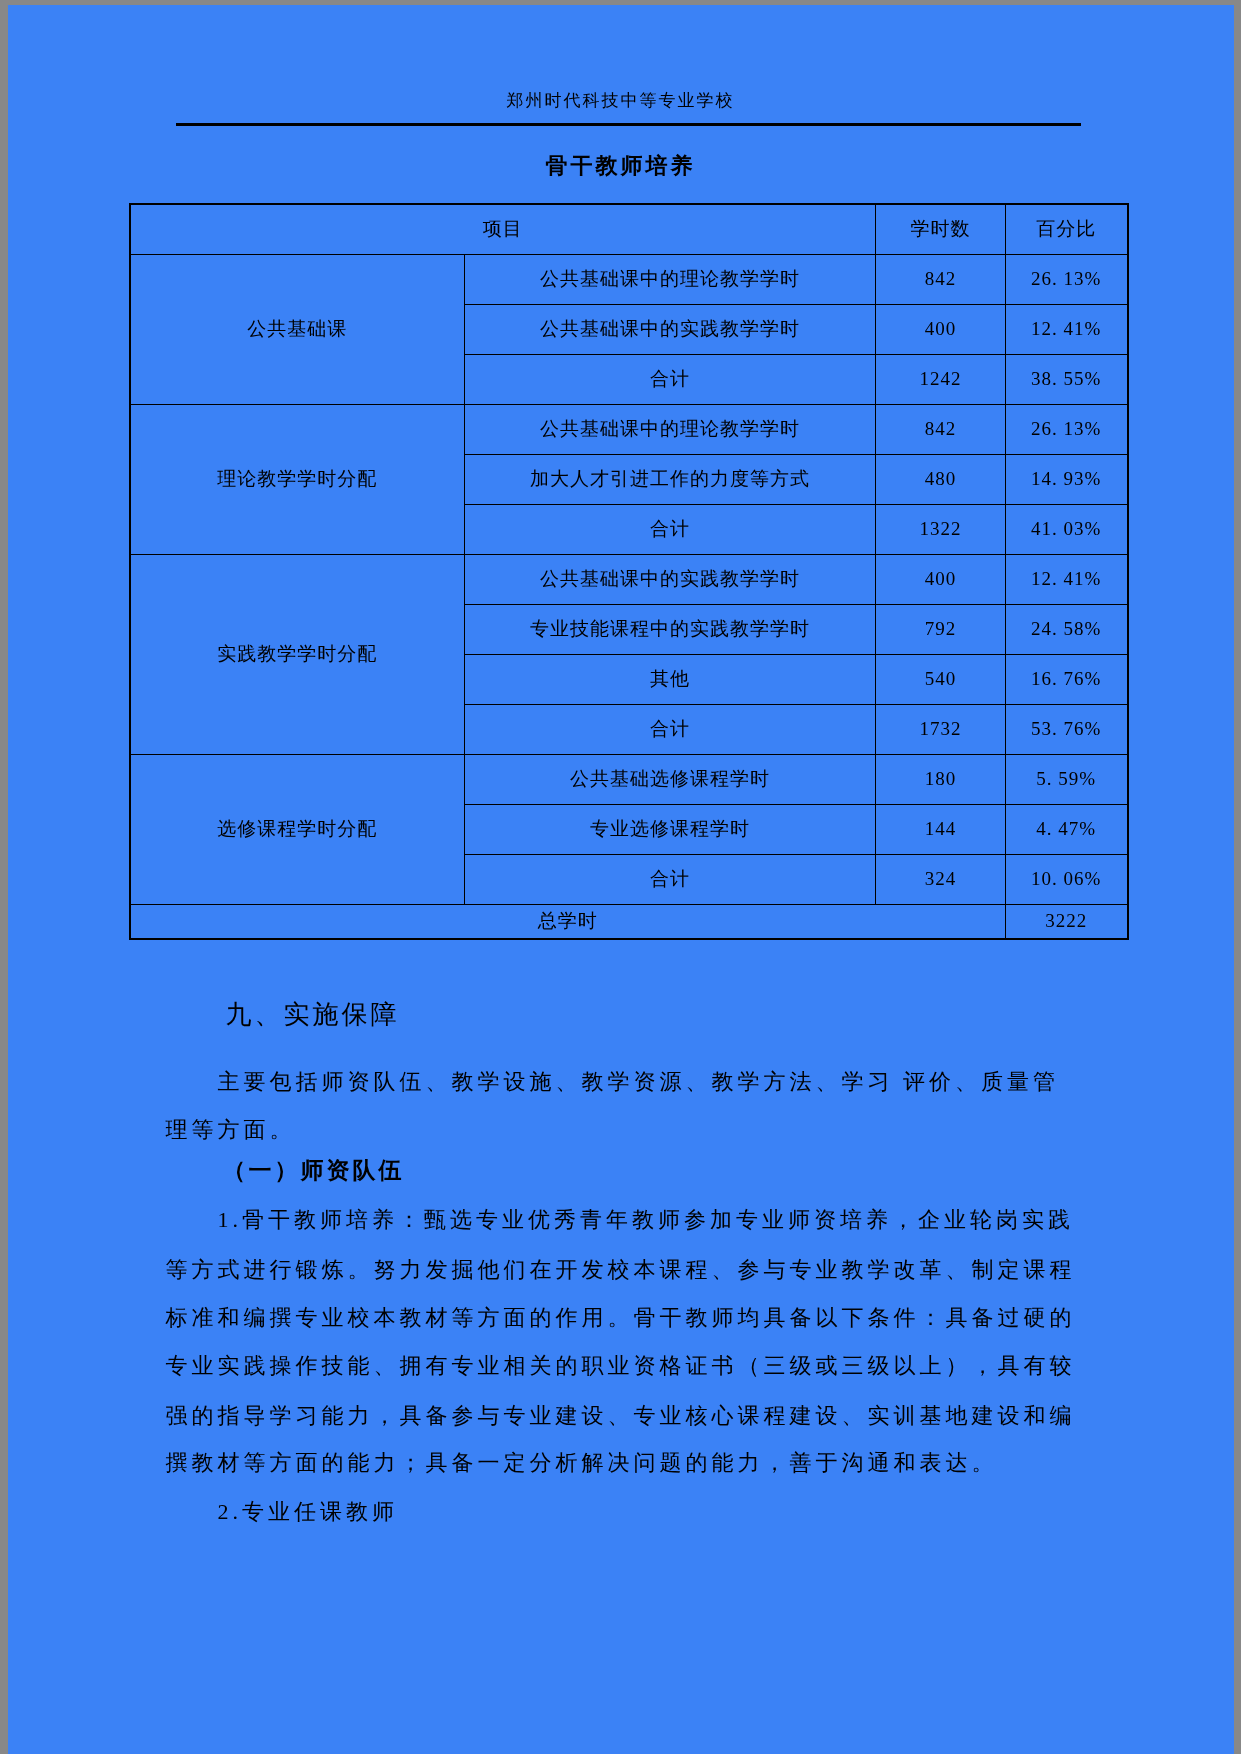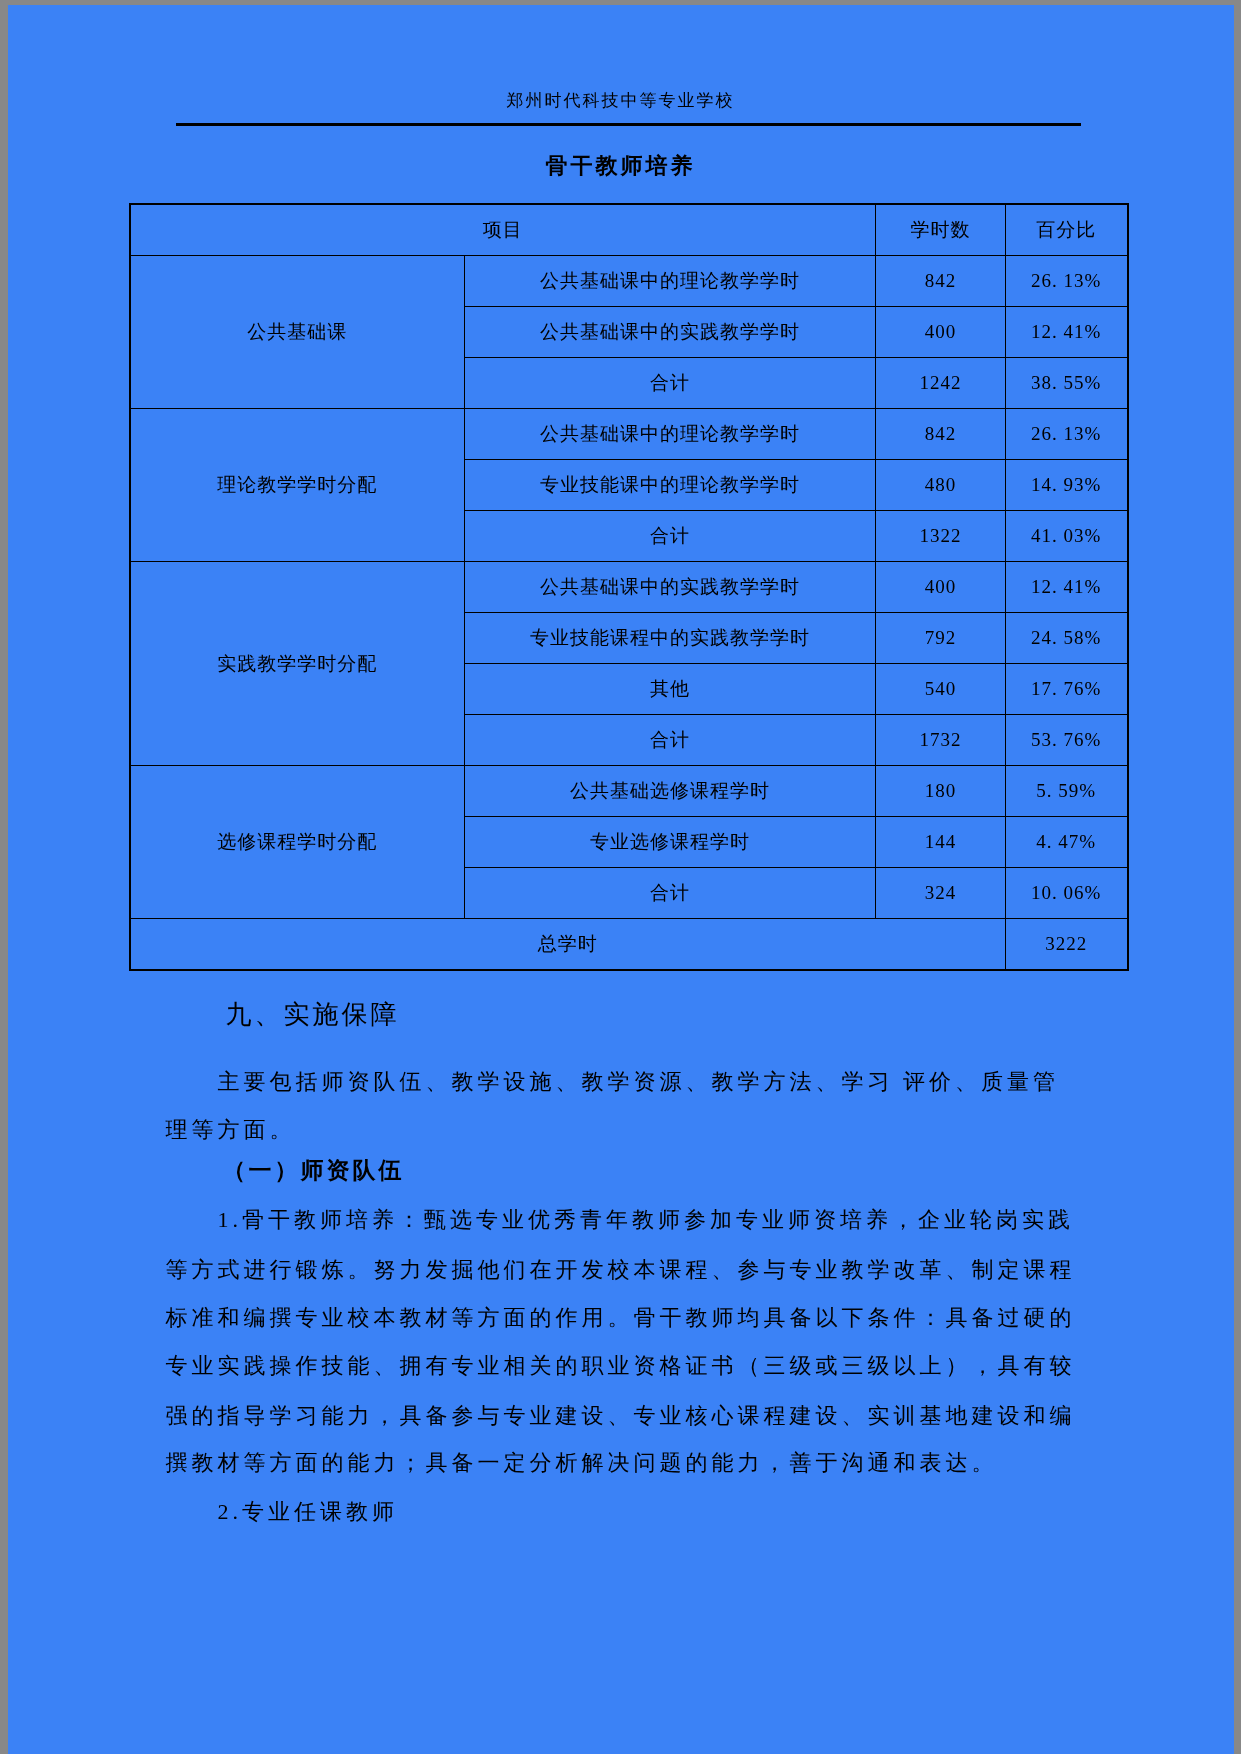--- a/index.html
+++ b/index.html
@@ -27,21 +27,21 @@
   }
   table.hours-table {
     position:absolute; left:121px; top:198px; width:998px;
     border-collapse:collapse; table-layout:fixed;
     border:2px solid #000;
   }
   table.hours-table th, table.hours-table td {
     border:1px solid #000;
     text-align:center; vertical-align:middle;
     font-size:19px; font-weight:normal;
-    padding:12px; letter-spacing:1px;
+    padding:0; letter-spacing:1px;
   }
   table.hours-table tr { height:50px; }
   table.hours-table tr.total-row { height:35px; }
   .section-heading {
     position:absolute; left:218px; top:992px;
     font-size:26px; font-weight:normal; letter-spacing:3px;
     font-family:"Liberation Sans","DejaVu Sans",sans-serif;
   }
   .sub-heading {
     position:absolute; left:215px; top:1150px;
@@ -97,21 +97,21 @@
         <td>38. 55%</td>
       </tr>
 
       <tr>
         <td rowspan="3">理论教学学时分配</td>
         <td>公共基础课中的理论教学学时</td>
         <td>842</td>
         <td>26. 13%</td>
       </tr>
       <tr>
-        <td>专业技能课中的理论教学学时</td>
+        <td>加大人才引进工作的力度等方式</td>
         <td>480</td>
         <td>14. 93%</td>
       </tr>
       <tr>
         <td>合计</td>
         <td>1322</td>
         <td>41. 03%</td>
       </tr>
 
       <tr>
@@ -121,21 +121,21 @@
         <td>12. 41%</td>
       </tr>
       <tr>
         <td>专业技能课程中的实践教学学时</td>
         <td>792</td>
         <td>24. 58%</td>
       </tr>
       <tr>
         <td>其他</td>
         <td>540</td>
-        <td>17. 76%</td>
+        <td>16. 76%</td>
       </tr>
       <tr>
         <td>合计</td>
         <td>1732</td>
         <td>53. 76%</td>
       </tr>
 
       <tr>
         <td rowspan="3">选修课程学时分配</td>
         <td>公共基础选修课程学时</td>

